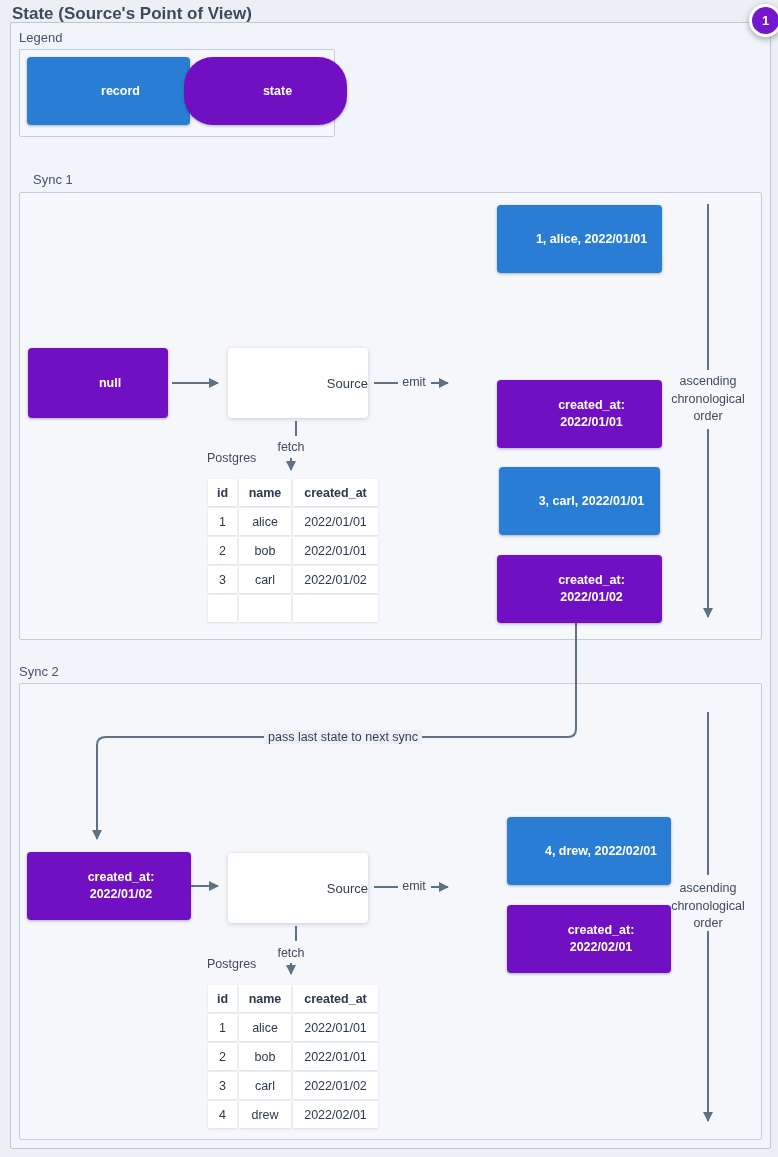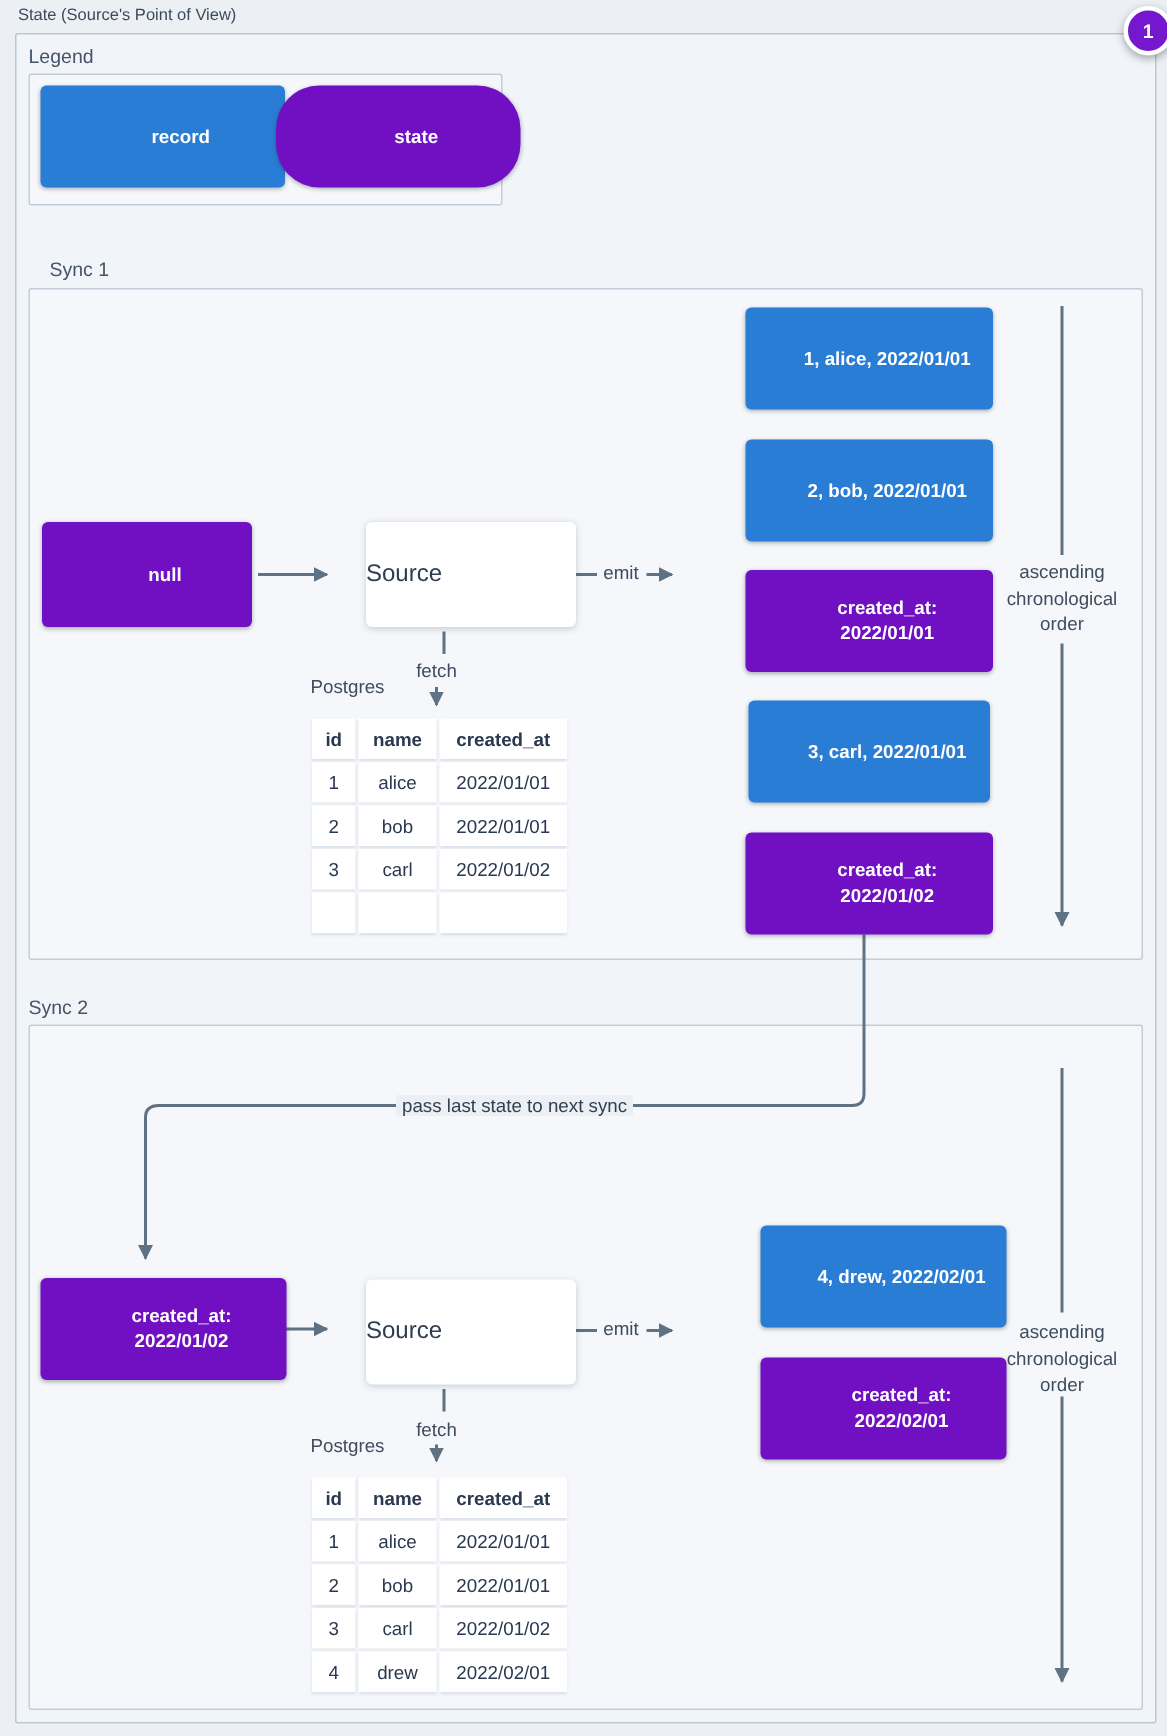--- a/index.html
+++ b/index.html
@@ -6,38 +6,37 @@
   .canvas{
     position:relative;width:778px;height:1157px;overflow:hidden;
     background:#ecf0f5;
     font-family:"Liberation Sans",sans-serif;
     color:#3f4c5e;
   }
   
   .group{position:absolute;border:1px solid #c3cdd9;border-radius:2px;background:rgba(255,255,255,0.28);}
   .outer{border-color:#bcc7d4;}
   .group-label{position:absolute;font-size:13px;color:#47536a;white-space:nowrap;}
-  .page-title{position:absolute;font-size:11px;font-weight:400;color:#3c4a5c;white-space:nowrap;}
+  .page-title{position:absolute;font-size:17px;font-weight:700;color:#3c4a5c;white-space:nowrap;}
   
   .sbox{
     position:absolute;height:68px;border-radius:4px;
     display:flex;flex-direction:column;align-items:center;justify-content:center;
     color:#fff;font-weight:700;font-size:12.5px;line-height:17px;text-align:center;
     box-shadow:0 1px 3px rgba(25,39,60,.35);
     padding-left:24px;
   }
   .record{background:var(--record-blue,#2a7dd4);}
   .state{background:var(--state-purple,#7010c2);}
   .sbox span:empty{display:none;}
   .whitebox{
     position:absolute;background:#fff;border-radius:4px;
-    display:flex;align-items:center;justify-content:flex-start;
-    font-size:16px;color:#2f3d50;
+    display:flex;align-items:center;justify-content:flex-end;
+    font-size:13px;color:#2f3d50;
     box-shadow:0 1px 4px rgba(60,80,110,.25);
-    margin-left:16px;
   }
   
   .lbl{position:absolute;font-size:12.5px;color:#3f4c5e;text-align:center;white-space:nowrap;}
   .order-lbl{position:absolute;font-size:12.5px;color:#3f4c5e;text-align:center;line-height:17.5px;width:90px;white-space:normal;}
   .conn-lbl{position:absolute;font-size:12.5px;color:#333f4f;background:#ecf0f5;padding:0 4px;white-space:nowrap;}
   
   .dbtable{position:absolute;display:grid;grid-template-columns:29px 52px 85px;grid-auto-rows:27px;gap:2px;}
   .cell{
     background:#fff;display:flex;align-items:center;justify-content:center;
     font-size:12.5px;color:#2a3950;box-shadow:0 1px 2px rgba(100,120,150,.2);
@@ -126,23 +125,20 @@
     <div class="cell">carl</div>
     <div class="cell">2022/01/02</div>
     <div class="cell"></div>
     <div class="cell"></div>
     <div class="cell"></div>
   </div>
 
   <div class="sbox record z10" style="left:497px;top:205px;width:141px;">
     <span>1, alice, 2022/01/01</span>
   </div>
-  <div class="sbox record z10" style="left:497px;top:293px;width:141px;">
-    <span>2, bob, 2022/01/01</span>
-  </div>
   <div class="sbox state z10" style="left:497px;top:380px;width:141px;">
     <span>created_at:</span>
       <span>2022/01/01</span>
   </div>
   <div class="sbox record z10" style="left:499px;top:467px;width:137px;">
     <span>3, carl, 2022/01/01</span>
   </div>
   <div class="sbox state z10" style="left:497px;top:555px;width:141px;">
     <span>created_at:</span>
       <span>2022/01/02</span>

